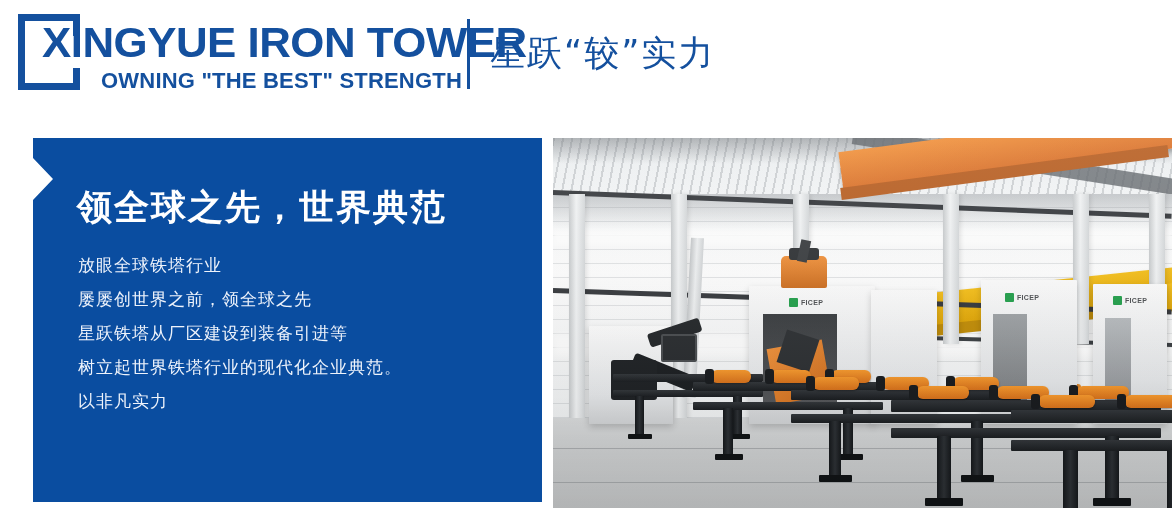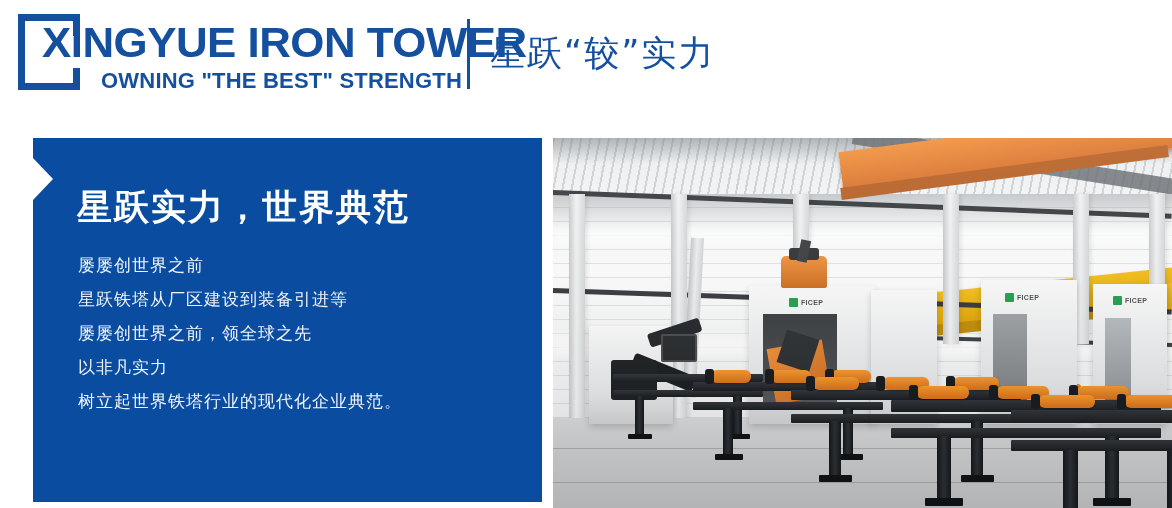--- a/index.html
+++ b/index.html
@@ -311,27 +311,27 @@
       <div class="main">XINGYUE IRON TOWER</div>
       <div class="sub">OWNING "THE BEST" STRENGTH</div>
     </div>
 
     <div class="divider"></div>
 
     <div class="cn-headline">星跃“较”实力</div>
   </div>
 
   <div class="panel">
-    <div class="panel-title">星跃实力，世界典范</div>
+    <div class="panel-title">领全球之先，世界典范</div>
     <div class="panel-body">
-      <div class="line">屡屡创世界之前</div>
+      <div class="line">放眼全球铁塔行业</div>
+      <div class="line">屡屡创世界之前，领全球之先</div>
       <div class="line">星跃铁塔从厂区建设到装备引进等</div>
-      <div class="line">屡屡创世界之前，领全球之先</div>
+      <div class="line">树立起世界铁塔行业的现代化企业典范。</div>
       <div class="line">以非凡实力</div>
-      <div class="line">树立起世界铁塔行业的现代化企业典范。</div>
     </div>
   </div>
 
   <div class="photo">
 
     <div class="ph ceiling"></div>
     <div class="ph ceil-shadow"></div>
     <div class="ph roofbeam"></div>
 
     <div class="ph wall"></div>

